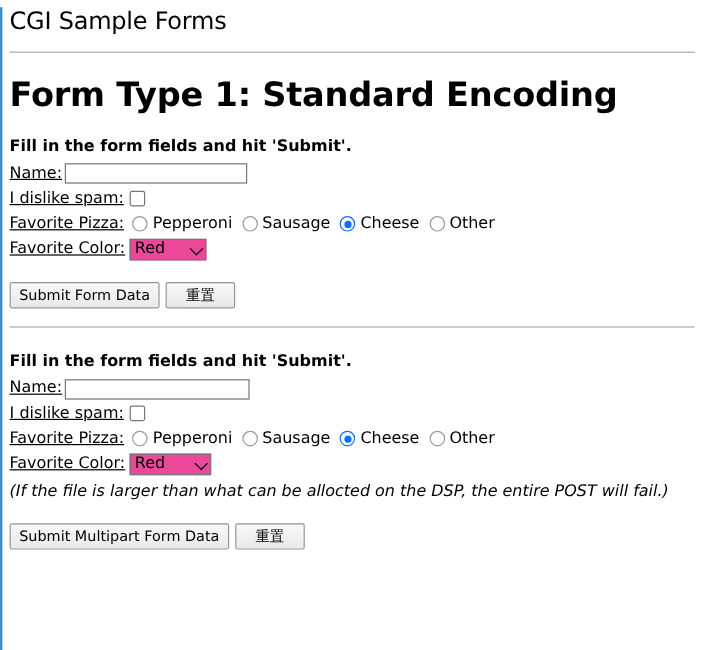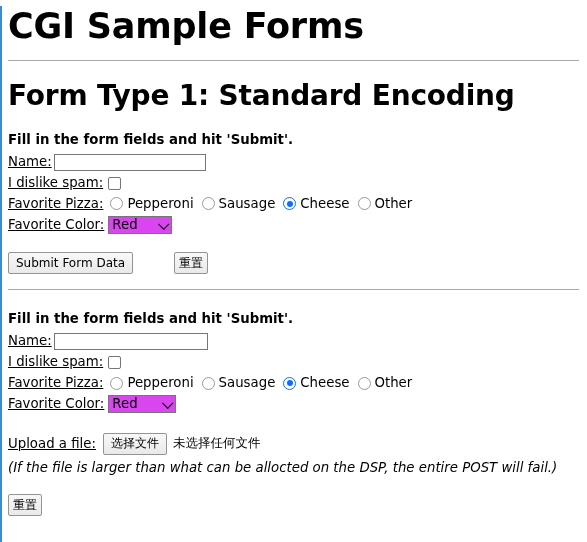--- a/index.html
+++ b/index.html
@@ -17,22 +17,22 @@
   }
   .page {
     position: relative;
     width: 587px;
     height: 542px;
     box-sizing: border-box;
     border-left: 2px solid #3b8ecb;
     padding: 0 8px 0 6px;
   }
   h1.title {
-    font-size: 35px;
-    font-weight: bold;
+    font-size: 20px;
+    font-weight: normal;
     margin: 6px 0 0 0;
     padding: 0;
     letter-spacing: -0.2px;
     line-height: 1.15;
   }
   h2.section-title {
     font-size: 28px;
     font-weight: bold;
     margin: 0;
     padding: 0;
@@ -126,21 +126,21 @@
   .radio-label {
     margin-left: 4px;
   }
   .select {
     position: relative;
     display: inline-flex;
     align-items: center;
     box-sizing: border-box;
     height: 18px;
     border: 1px solid #767676;
-    background: #d946ef;
+    background: #ec4899;
     font-size: 13.3px;
     padding: 0 18px 0 3px;
     margin-left: 2px;
   }
   .select.w1 { width: 64px; }
   .select.w2 { width: 68px; }
   .select-chevron {
     position: absolute;
     right: 4px;
     top: 50%;
@@ -148,36 +148,35 @@
     height: 7px;
     margin-top: -4px;
     border-right: 1.6px solid #000;
     border-bottom: 1.6px solid #000;
     transform: rotate(45deg) translateY(-1px);
   }
   .btn-row {
     margin-top: 17px;
     display: flex;
     align-items: center;
-    gap: 36px;
   }
   button.btn {
     font-family: "DejaVu Sans", "Liberation Sans", sans-serif;
     font-size: 12px;
     color: #000000;
     background: linear-gradient(#f8f8f8, #e9e9e9);
     border: 1px solid #949494;
     border-radius: 2px;
     padding: 2px 7px;
     margin: 0 5px 0 0;
     line-height: 1.35;
     cursor: default;
   }
   button.btn.reset {
-    padding: 2px 4px;
+    padding: 2px 16px;
   }
   .upload-row {
     display: flex;
     align-items: center;
     margin-top: 19px;
     line-height: 1.5;
     white-space: nowrap;
   }
   .file-button {
     font-family: "DejaVu Sans", "Liberation Sans", sans-serif;
@@ -302,26 +301,22 @@
     </div>
 
     <div class="field-row">
       <span class="field-label">Favorite Color:</span>
       <span class="select w2">
         <span>Red</span>
         <span class="select-chevron"></span>
       </span>
     </div>
 
-    <div class="upload-row">
-      <span class="field-label">Upload a file:</span>
-      <button class="file-button">选择文件</button>
-      <span class="file-status">未选择任何文件</span>
-    </div>
 
     <div class="note">(If the file is larger than what can be allocted on the DSP, the entire POST will fail.)</div>
 
     <div class="btn-row">
+      <button class="btn">Submit Multipart Form Data</button>
       <button class="btn reset">重置</button>
     </div>
   </div>
 
 </div>
 
 </body></html>

